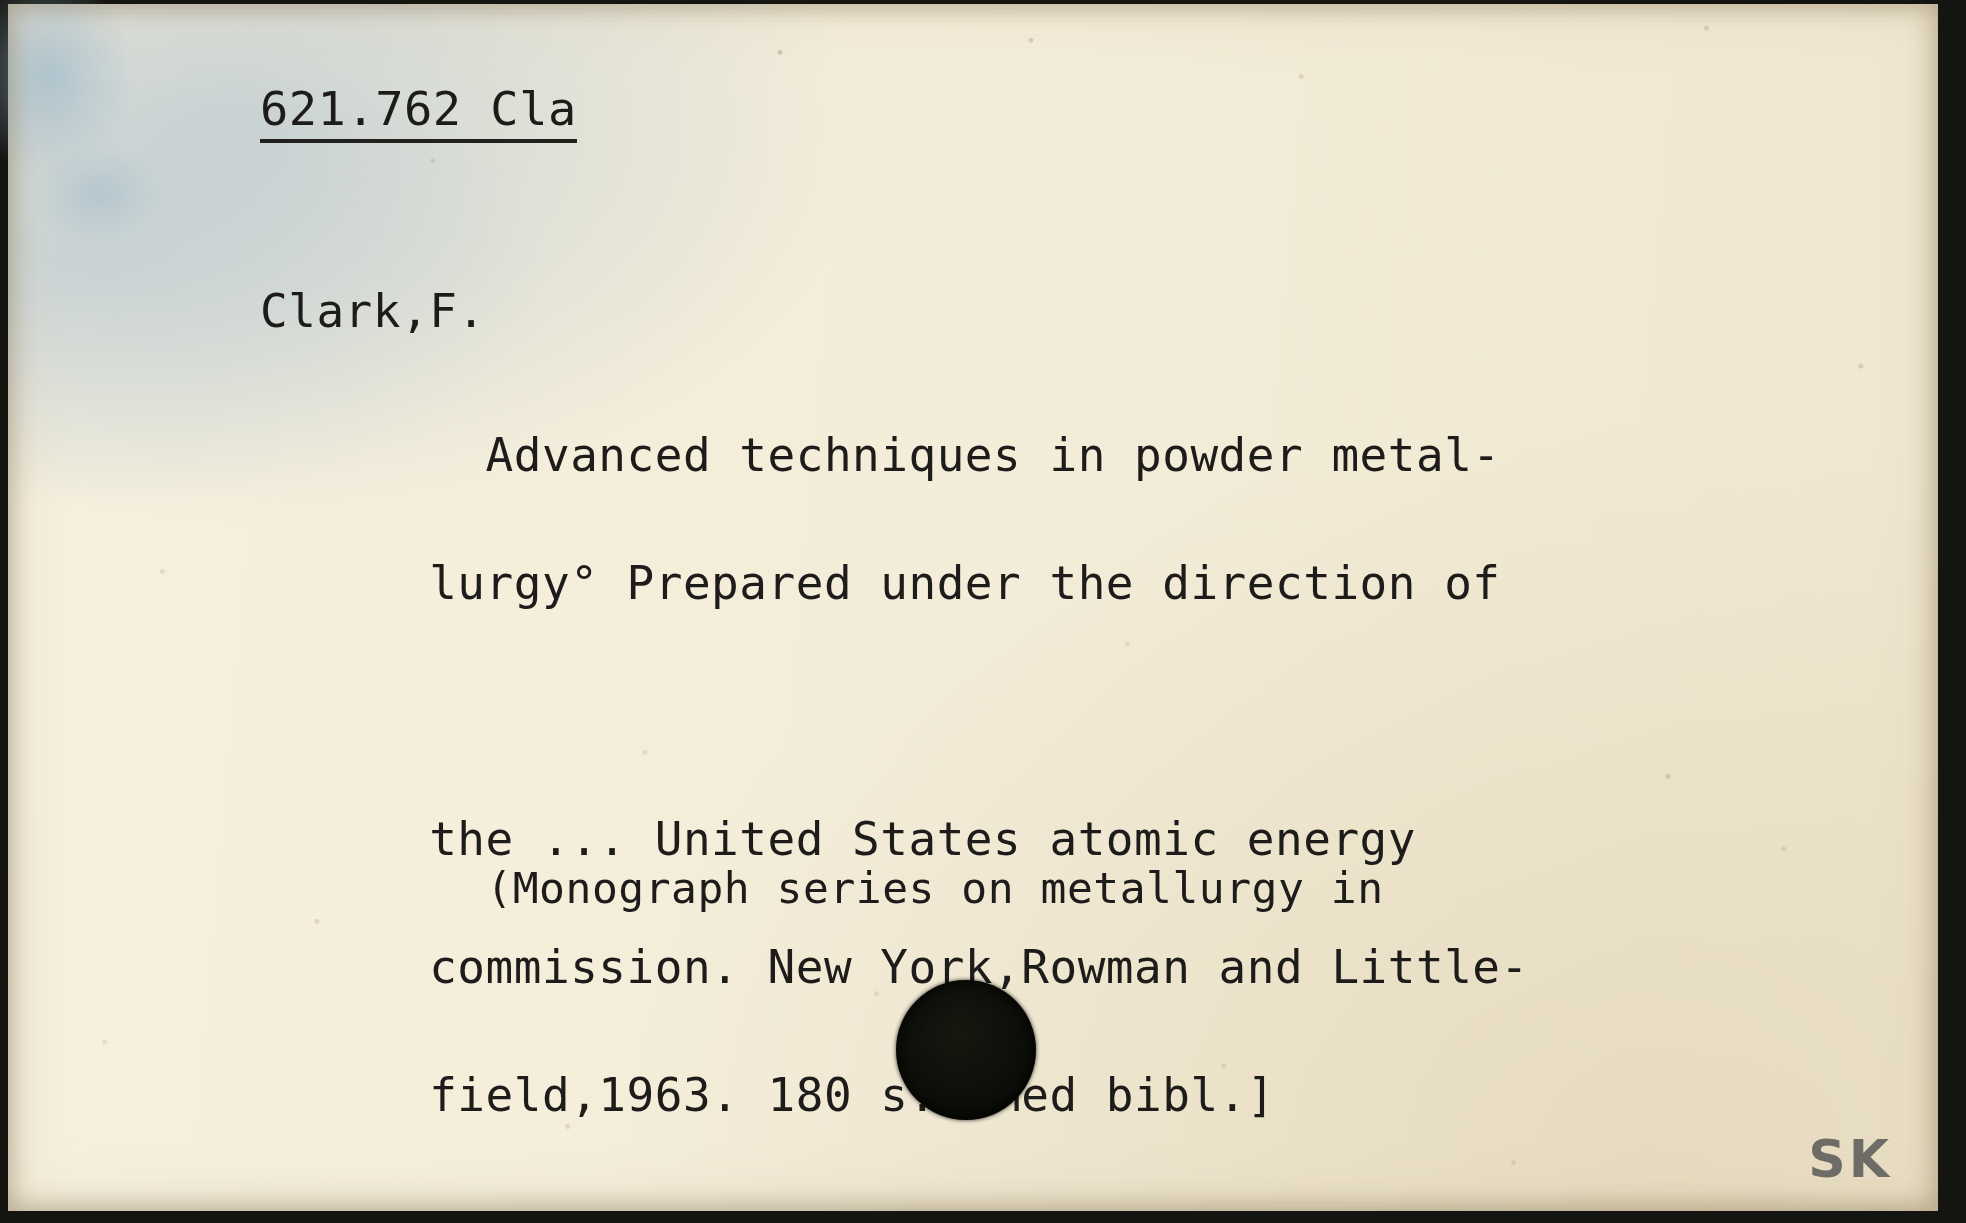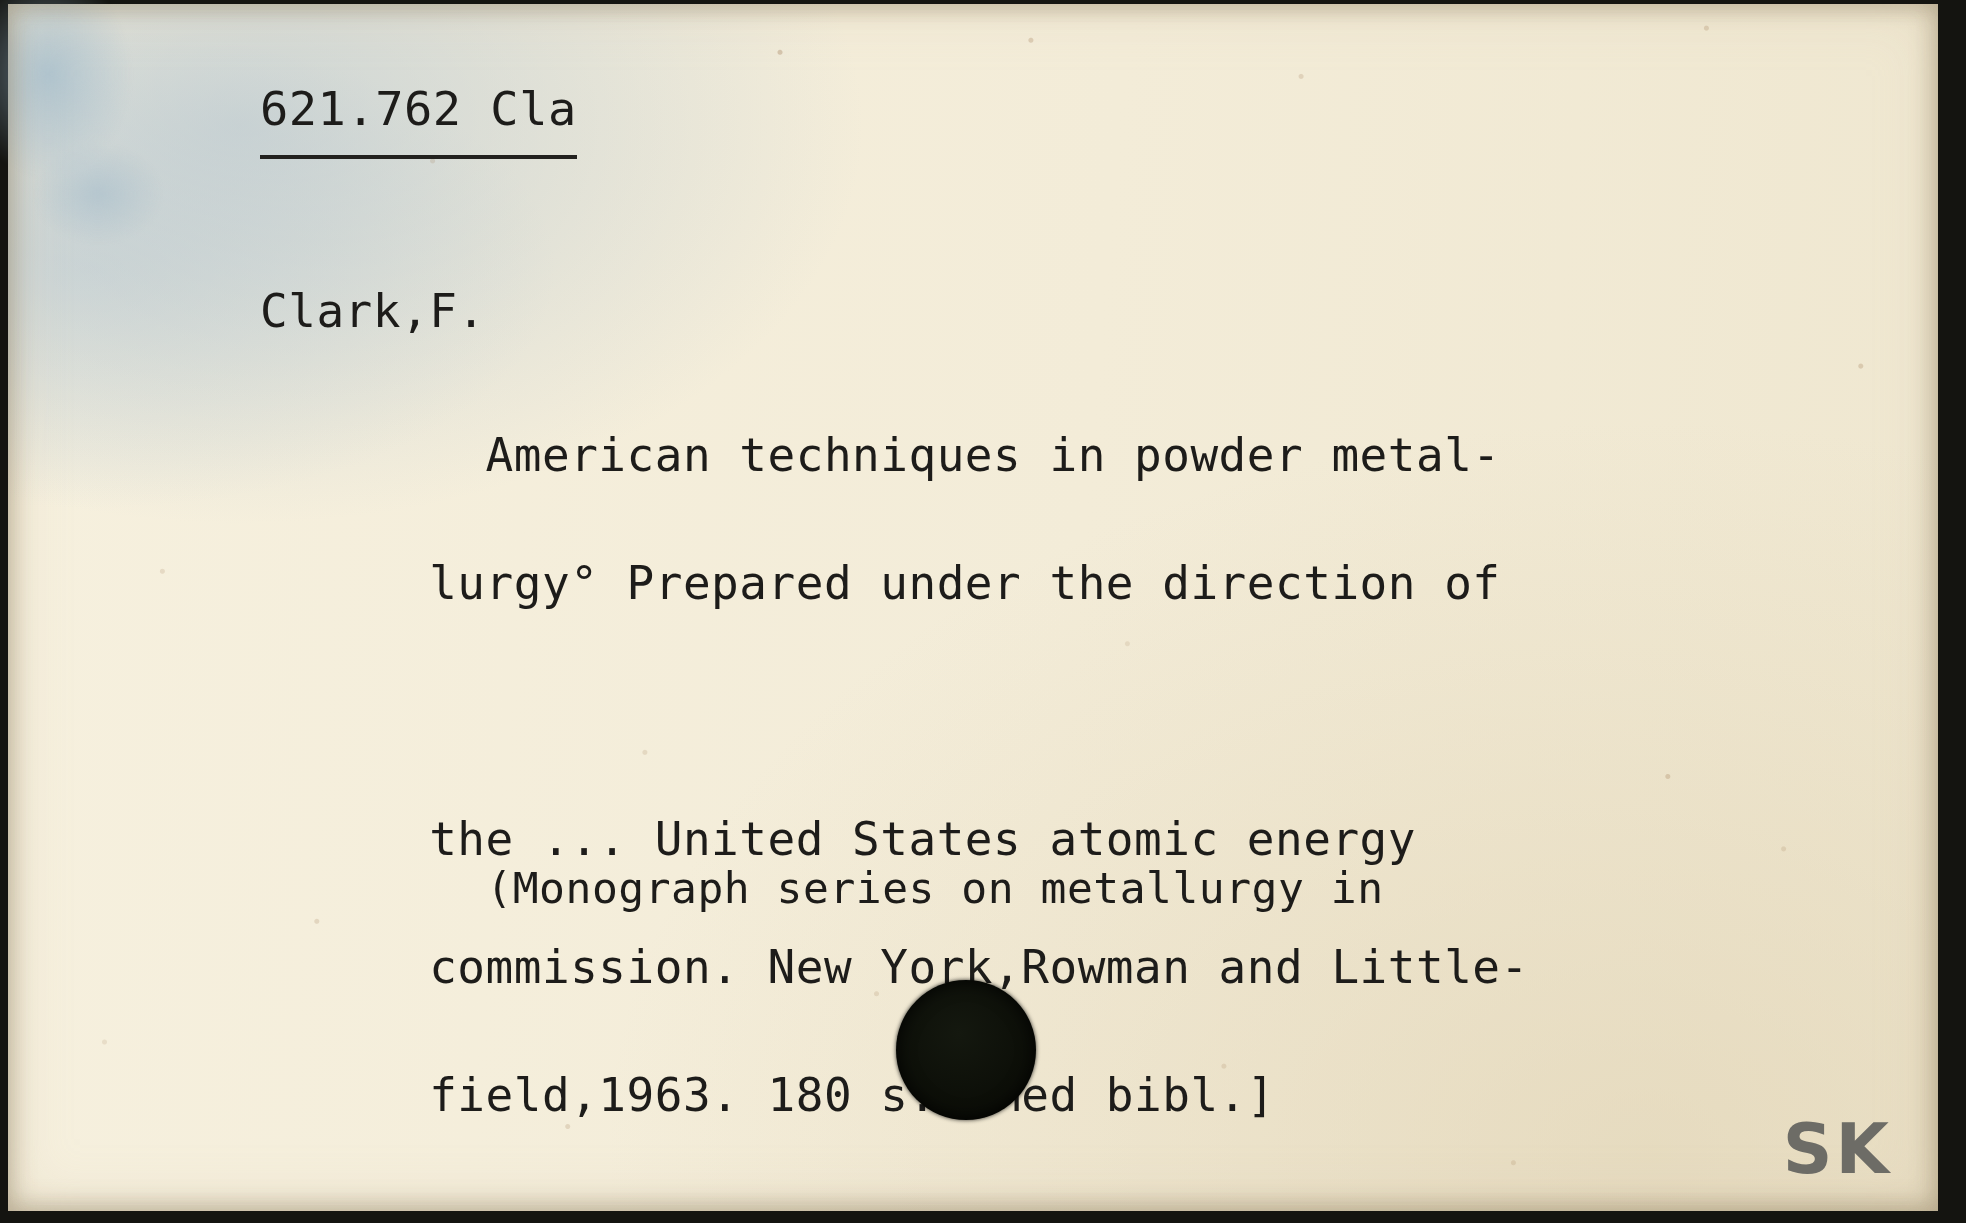--- a/index.html
+++ b/index.html
@@ -98,21 +98,21 @@
     font-family: "DejaVu Sans Mono", monospace;
     white-space: pre;
     letter-spacing: 0.5px;
     -webkit-font-smoothing: none;
   }
 
   .callnumber {
     left: 252px;
     top: 80px;
     font-size: 47px;
-    padding-bottom: 22px;
+    padding-bottom: 6px;
     border-bottom: 4px solid #22211e;
     line-height: 1.05;
   }
 
   .author {
     left: 252px;
     top: 280px;
     font-size: 46px;
   }
 
@@ -134,21 +134,21 @@
     display: block;
     padding-left: 32px;
   }
 
   .sk-mark {
     position: absolute;
     right: 46px;
     bottom: 22px;
     font-family: "DejaVu Sans", sans-serif;
     font-weight: bold;
-    font-size: 69px;
+    font-size: 52px;
     letter-spacing: 3px;
     color: #6d6c66;
   }
 
   .edge-shadow {
     position: absolute;
     inset: 0;
     pointer-events: none;
     box-shadow:
       inset 0 -10px 22px rgba(120,105,75,0.20),
@@ -165,21 +165,21 @@
   <div class="card">
 
     <div class="stain"></div>
     <div class="speckle"></div>
 
     <div class="typed callnumber">621.762 Cla</div>
 
     <div class="typed author">Clark,F.</div>
 
     <div class="typed body-block">
-      <span>  American techniques in powder metal-</span><br>
+      <span>  Advanced techniques in powder metal-</span><br>
       <span>lurgy° Prepared under the direction of</span><br>
       <br>
       <span>the ... United States atomic energy</span><br>
       <span>commission. New York,Rowman and Little-</span><br>
       <span>field,1963. 180 s. [Med bibl.]</span>
     </div>
 
     <div class="typed series-block">
       <span>(Monograph series on metallurgy in</span><br>
     </div>

